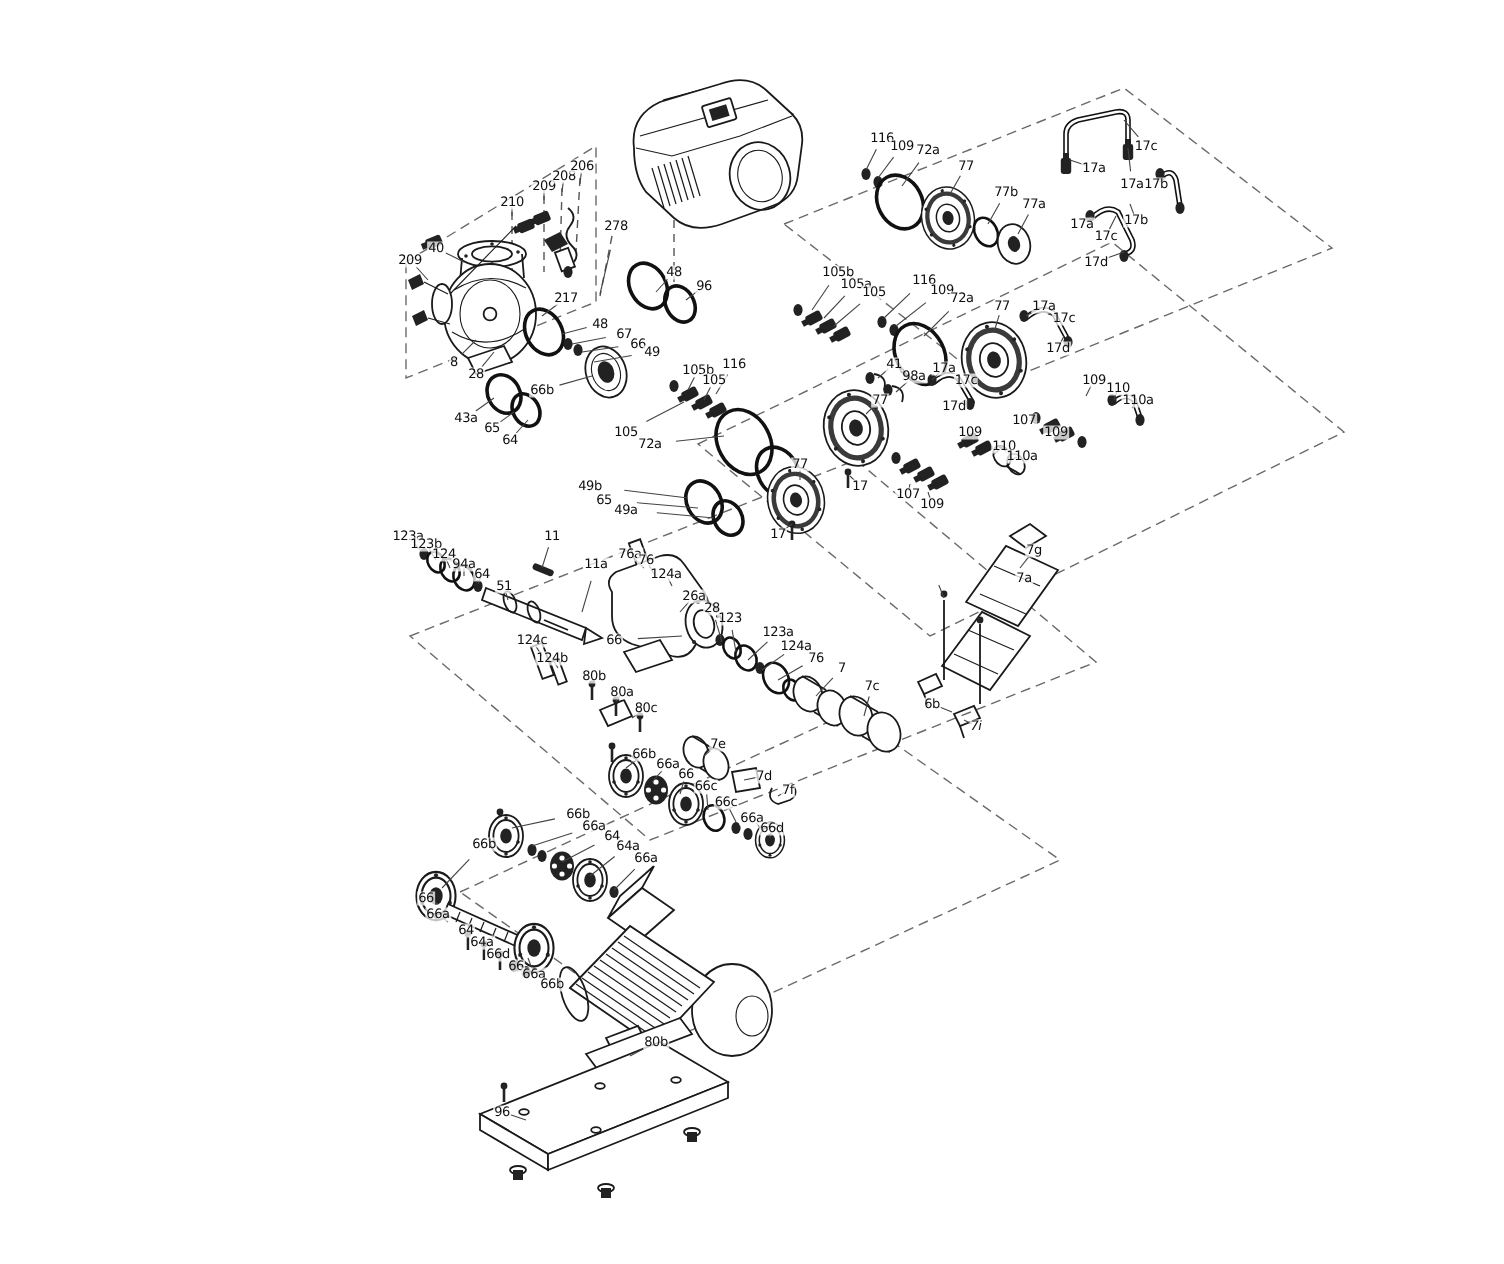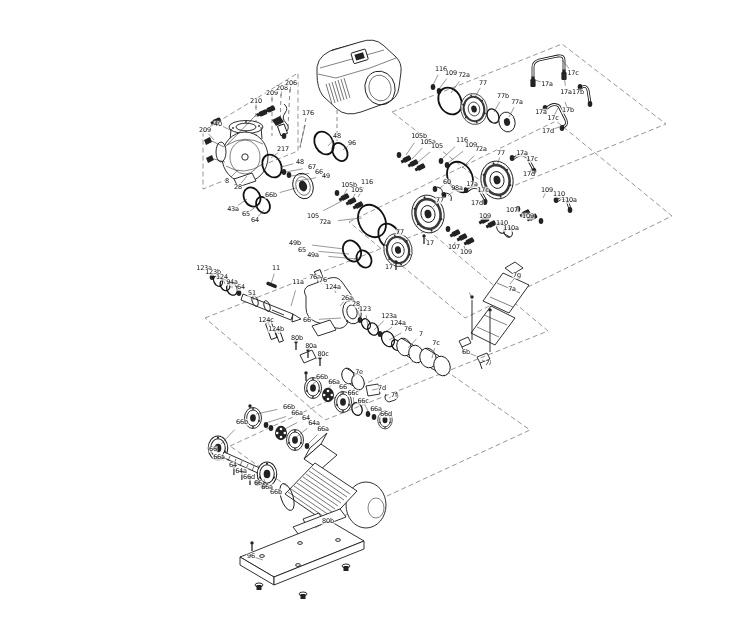--- a/index.html
+++ b/index.html
@@ -518,21 +518,21 @@
       <line x1="255.2" y1="557.4" x2="263" y2="560"></line>
     </svg>
 
 <div id="label-layer">
       <span class="part-label" style="left: 205px; top: 130px;">209</span>
       <span class="part-label" style="left: 218px; top: 124px;">40</span>
       <span class="part-label" style="left: 256px; top: 101px;">210</span>
       <span class="part-label" style="left: 272px; top: 93px;">209</span>
       <span class="part-label" style="left: 282px; top: 88px;">208</span>
       <span class="part-label" style="left: 291px; top: 83px;">206</span>
-      <span class="part-label" style="left: 308px; top: 113px;">176</span>
+      <span class="part-label" style="left: 308px; top: 113px;">278</span>
       <span class="part-label" style="left: 283px; top: 149px;">217</span>
       <span class="part-label" style="left: 227px; top: 181px;">8</span>
       <span class="part-label" style="left: 238px; top: 187px;">28</span>
       <span class="part-label" style="left: 233px; top: 209px; text-align: right;">43a</span>
       <span class="part-label" style="left: 246px; top: 214px;">65</span>
       <span class="part-label" style="left: 255px; top: 220px;">64</span>
       <span class="part-label" style="left: 300px; top: 162px;">48</span>
       <span class="part-label" style="left: 312px; top: 167px;">67</span>
       <span class="part-label" style="left: 319px; top: 172px;">66</span>
       <span class="part-label" style="left: 326px; top: 176px;">49</span>
@@ -567,21 +567,21 @@
       <span class="part-label" style="left: 568px; top: 110px;">17b</span>
       <span class="part-label" style="left: 541px; top: 112px;">17a</span>
       <span class="part-label" style="left: 553px; top: 118px;">17c</span>
       <span class="part-label" style="left: 548px; top: 131px;">17d</span>
       <span class="part-label" style="left: 522px; top: 153px;">17a</span>
       <span class="part-label" style="left: 532px; top: 159px;">17c</span>
       <span class="part-label" style="left: 529px; top: 174px;">17d</span>
       <span class="part-label" style="left: 472px; top: 184px;">17a</span>
       <span class="part-label" style="left: 483px; top: 190px;">17c</span>
       <span class="part-label" style="left: 477px; top: 203px;">17d</span>
-      <span class="part-label" style="left: 447px; top: 182px;">60</span>
+      <span class="part-label" style="left: 447px; top: 182px;">41</span>
       <span class="part-label" style="left: 457px; top: 188px;">98a</span>
       <span class="part-label" style="left: 440px; top: 200px;">77</span>
       <span class="part-label" style="left: 430px; top: 243px;">17</span>
       <span class="part-label" style="left: 400px; top: 232px;">77</span>
       <span class="part-label" style="left: 389px; top: 267px;">17</span>
       <span class="part-label" style="left: 454px; top: 247px;">107</span>
       <span class="part-label" style="left: 466px; top: 252px;">109</span>
       <span class="part-label" style="left: 485px; top: 216px;">109</span>
       <span class="part-label" style="left: 502px; top: 223px;">110</span>
       <span class="part-label" style="left: 511px; top: 228px;">110a</span>

